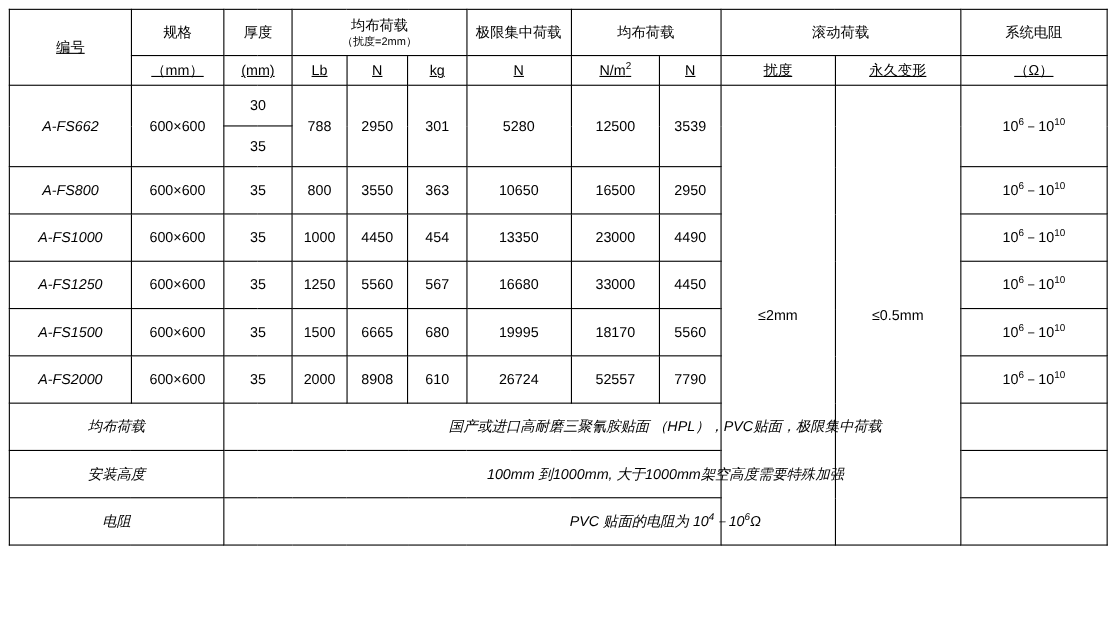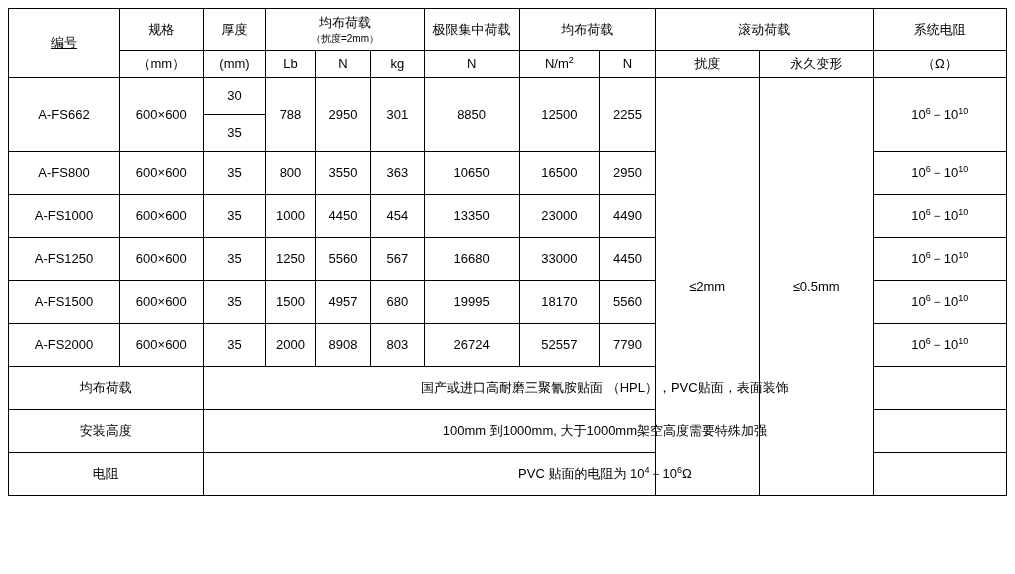--- a/index.html
+++ b/index.html
@@ -31,24 +31,26 @@
     vertical-align: middle;
     font-size: 13px;
     padding: 2px 3px;
     line-height: 1.35;
   }
   td.hdr {
     font-size: 14px;
   }
   td.hdr-sub {
     font-size: 12.5px;
+    text-decoration: underline;
   }
   td.left {
     text-align: left;
     padding-left: 10px;
+    font-style: italic;
   }
   .sup {
     font-size: 9px;
     vertical-align: super;
     line-height: 0;
   }
   .nowrap { white-space: nowrap; }
   .hdr-line2 {
     display: block;
     font-size: 10px;
@@ -116,23 +118,23 @@
       <td class="hdr-sub">（Ω）</td>
     </tr>
 
     <tr>
       <td class="left" rowspan="2">A-FS662</td>
       <td rowspan="2">600×600</td>
       <td colspan="2" style="height:32px">30</td>
       <td rowspan="2">788</td>
       <td rowspan="2">2950</td>
       <td rowspan="2">301</td>
-      <td rowspan="2">8850</td>
+      <td rowspan="2">5280</td>
       <td rowspan="2">12500</td>
-      <td rowspan="2">2255</td>
+      <td rowspan="2">3539</td>
       <td rowspan="12">≤2mm</td>
       <td rowspan="12">≤0.5mm</td>
       <td rowspan="2" class="res-cell"><span class="nowrap"><span>10</span><span class="sup">6</span><span>－</span><span>10</span><span class="sup">10</span></span></td>
     </tr>
     <tr>
       <td colspan="2" style="height:32px">35</td>
     </tr>
 
     <tr>
       <td class="left thick-row">A-FS800</td>
@@ -171,44 +173,44 @@
       <td>33000</td>
       <td>4450</td>
       <td class="res-cell"><span class="nowrap"><span>10</span><span class="sup">6</span><span>－</span><span>10</span><span class="sup">10</span></span></td>
     </tr>
 
     <tr>
       <td class="left thick-row">A-FS1500</td>
       <td>600×600</td>
       <td colspan="2">35</td>
       <td>1500</td>
-      <td>4957</td>
+      <td>6665</td>
       <td>680</td>
       <td>19995</td>
       <td>18170</td>
       <td>5560</td>
       <td class="res-cell-small"><span class="nowrap"><span>10</span><span class="sup">6</span><span>－</span><span>10</span><span class="sup">10</span></span></td>
     </tr>
 
     <tr>
       <td class="left thick-row">A-FS2000</td>
       <td>600×600</td>
       <td colspan="2">35</td>
       <td>2000</td>
       <td>8908</td>
-      <td>803</td>
+      <td>610</td>
       <td>26724</td>
       <td>52557</td>
       <td>7790</td>
       <td class="res-cell-small"><span class="nowrap"><span>10</span><span class="sup">6</span><span>－</span><span>10</span><span class="sup">10</span></span></td>
     </tr>
 
     <tr>
       <td class="left note" colspan="2">均布荷载</td>
-      <td class="left note" colspan="11">国产或进口高耐磨三聚氰胺贴面 （HPL），PVC贴面，表面装饰</td>
+      <td class="left note" colspan="11">国产或进口高耐磨三聚氰胺贴面 （HPL），PVC贴面，极限集中荷载</td>
     </tr>
 
     <tr>
       <td class="left note" colspan="2">安装高度</td>
       <td class="left note" colspan="11">100mm 到1000mm, 大于1000mm架空高度需要特殊加强</td>
     </tr>
 
     <tr>
       <td class="left note" colspan="2">电阻</td>
       <td class="left note" colspan="11"><span>PVC 贴面的电阻为 10</span><span class="sup">4</span><span>－</span><span>10</span><span class="sup">6</span><span>Ω</span></td>

